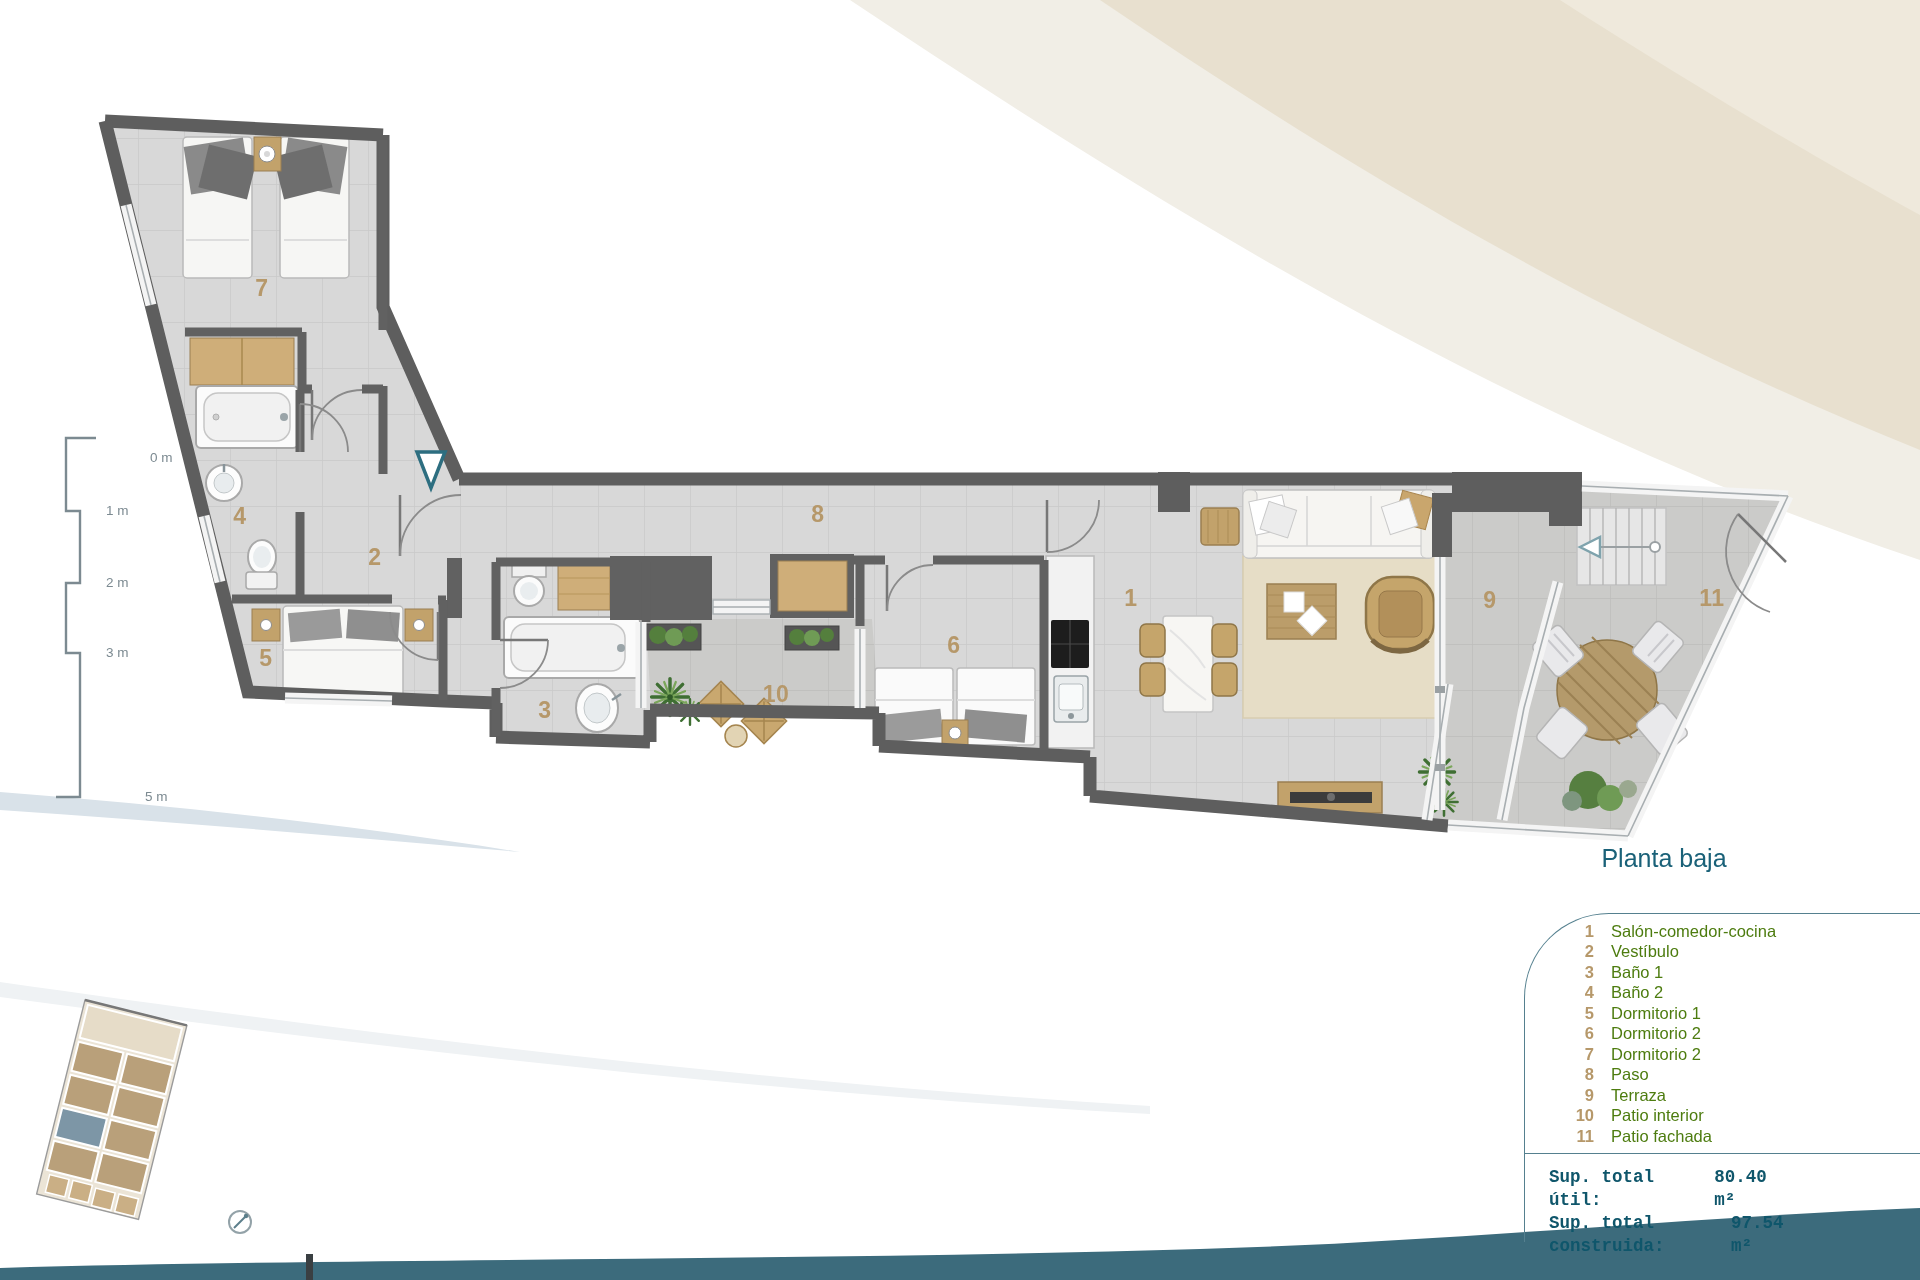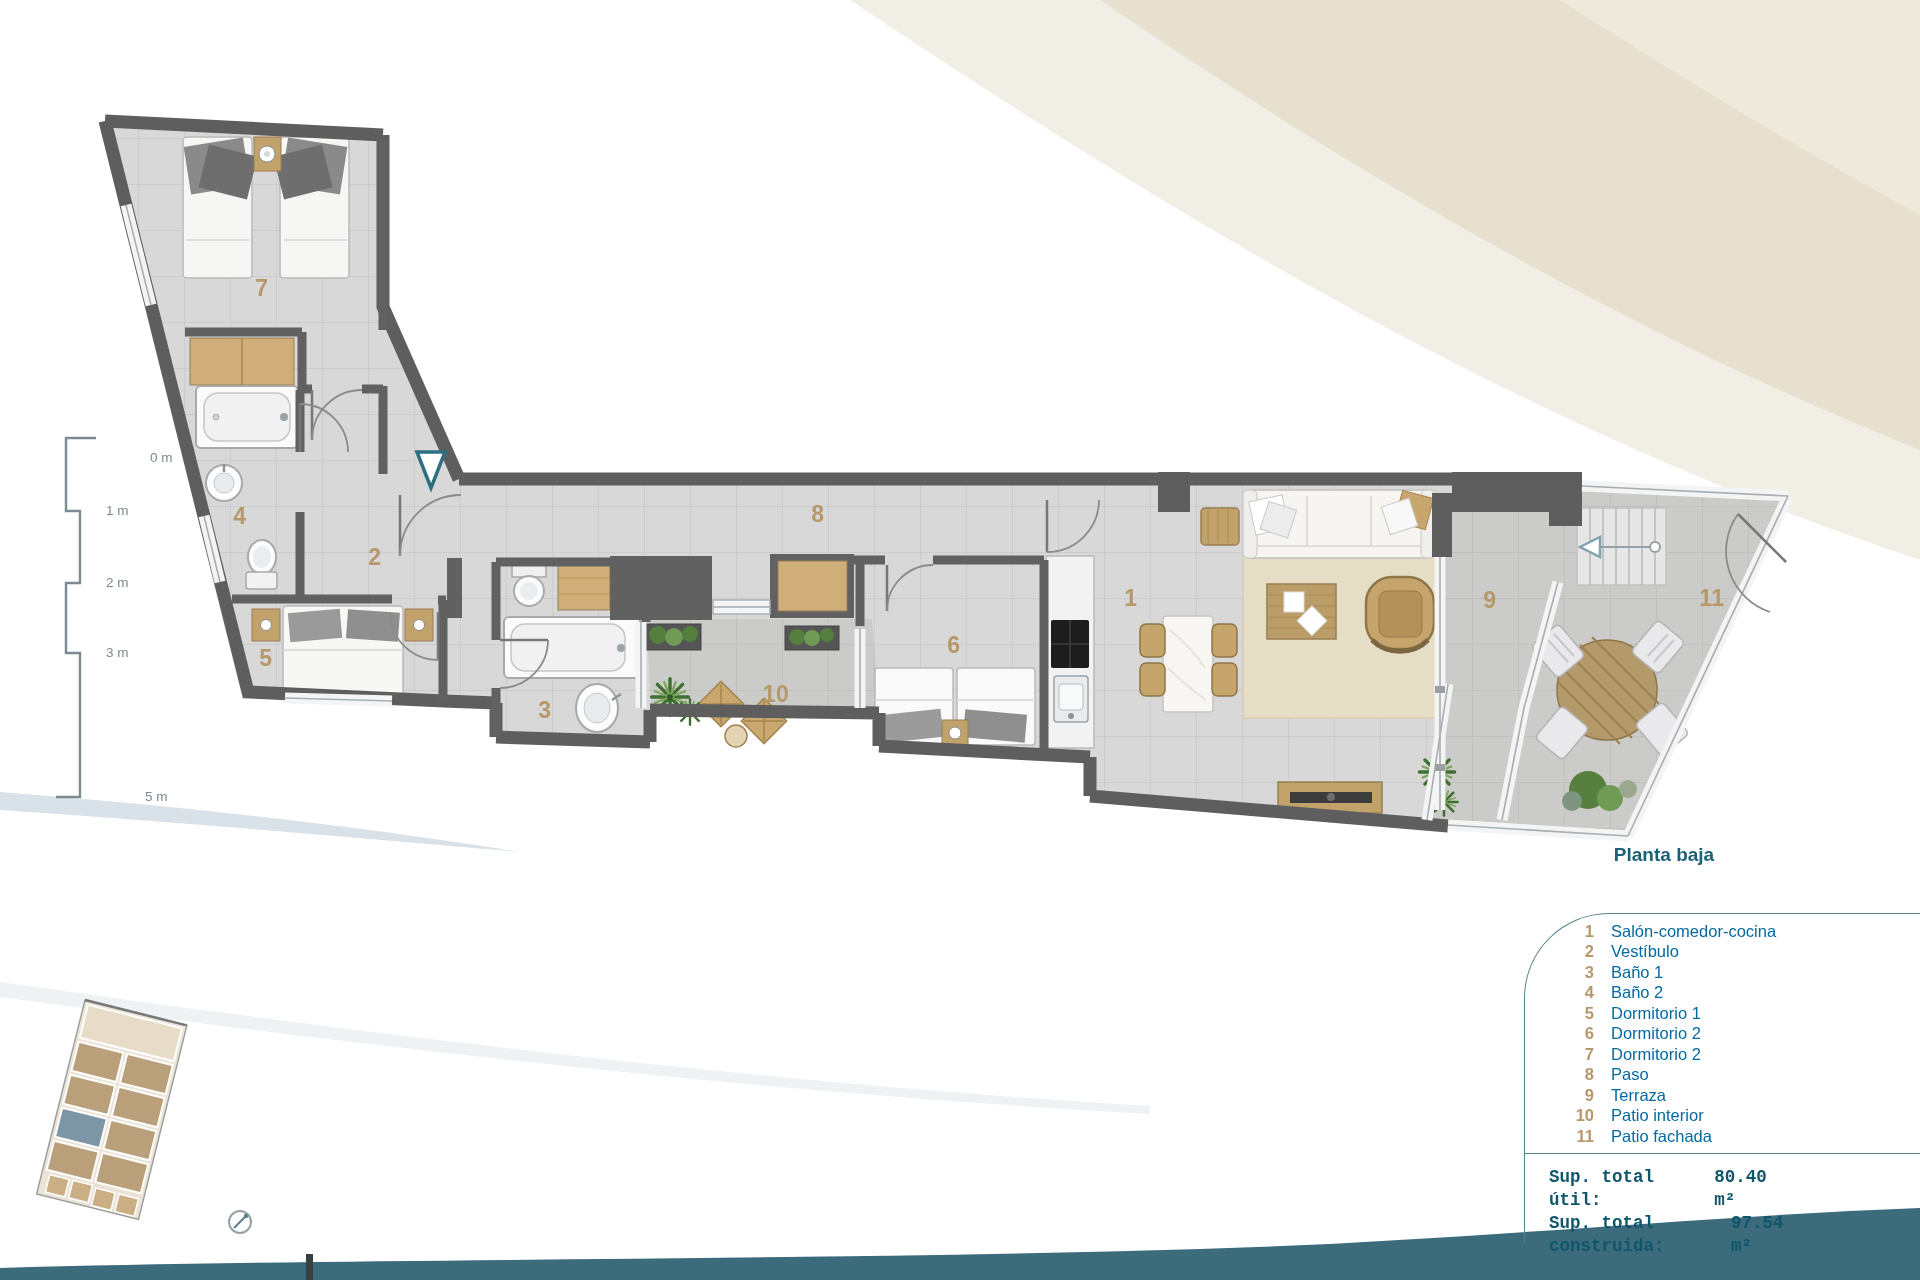--- a/index.html
+++ b/index.html
@@ -3,30 +3,30 @@
 <meta charset="utf-8">
 <style>
   html,body{margin:0;padding:0;background:#fff;}
   #stage{position:relative;width:1920px;height:1280px;overflow:hidden;background:#fff;
          font-family:"Liberation Sans",sans-serif;}
   #plan-svg{position:absolute;left:0;top:0;}
   .rn{position:absolute;transform:translate(-50%,-50%);font-weight:bold;
       font-size:23px;color:#b6986a;letter-spacing:.5px;}
   .scale-label{position:absolute;font-size:13.5px;color:#7c8a91;}
   .title-block{position:absolute;left:1504px;top:843px;width:320px;text-align:center;line-height:1.25;}
-  .title-l1{font-size:19px;font-weight:bold;color:#1a6178;}
+  .title-l1{font-size:25px;font-weight:normal;color:#1a6178;}
   .title-l2{font-size:27px;font-weight:bold;color:#1a6178;margin-top:3px;}
   .title-unit{color:#b6986a;font-size:29px;margin-left:9px;}
   .legend-box{position:absolute;left:1524px;top:913px;width:396px;height:328px;
               border-left:1.6px solid #55808f;border-top:1.6px solid #55808f;
               border-top-left-radius:85px;}
   .legend-list{position:absolute;left:1524px;top:921px;width:380px;}
   .legend-row{display:flex;line-height:20.45px;font-size:16.5px;}
   .legend-num{width:70px;text-align:right;padding-right:17px;font-weight:bold;color:#b6986a;}
-  .legend-label{color:#0369a1;}
+  .legend-label{color:#4d7c0f;}
   .legend-divider{position:absolute;left:1524px;top:1153px;width:396px;border-top:1.6px solid #55808f;}
   .totals{position:absolute;left:1549px;top:1166px;width:248px;font-size:17.5px;font-weight:bold;color:#0f566b;line-height:23px;}
   .totals-row{display:flex;justify-content:space-between;font-family:Liberation Mono, monospace;}
   .footer-mark{position:absolute;left:306px;top:1254px;width:7px;height:26px;background:#3a3f42;}
 </style>
 </head>
 <body>
 
 <div id="stage">
 

